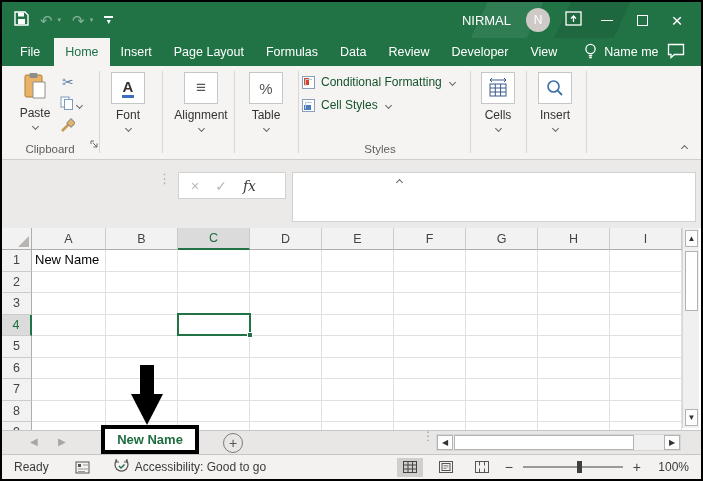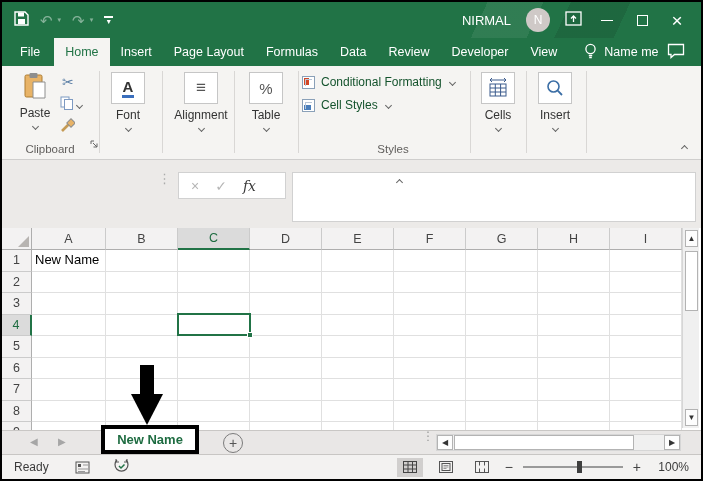--- a/index.html
+++ b/index.html
@@ -257,21 +257,21 @@
           <div class="sicon"></div>
           <div class="slbl">Conditional Formatting</div>
           <div class="chev"></div>
         </div>
         <div class="srow">
           <div class="sicon"></div>
           <div class="slbl">Cell Styles</div>
           <div class="chev"></div>
         </div>
       </div>
-    <div class="grp-label" style="left:308px; width:166px;">Styles</div>
+    <div class="grp-label" style="left:295px; width:166px;">Styles</div>
     <div class="rsep" style="left:468px;"></div>
     <div class="bigbtn" style="left:473px; width:46px;">
       <span class="bigbox">
         <svg width="22" height="22" viewBox="0 0 22 22">
             <path d="M3 3h16M3 3l2 2M3 3l2-2M19 3l-2 2M19 3l-2-2" stroke="#3a5a8c" fill="none"></path>
             <rect x="3" y="7" width="16" height="12" fill="#fff" stroke="#3a5a8c"></rect>
             <path d="M3 11h16M3 15h16M8.3 7v12M13.6 7v12" stroke="#3a5a8c"></path>
           </svg>
       </span>
       <span class="lbl">Cells</span>
@@ -465,20 +465,21 @@
         </svg>
     </span>
     <span class="sb-a11y">
       <span>
         <svg width="15" height="15" viewBox="0 0 15 15">
             <path d="M3 2a6.5 6.5 0 1 0 9 0" fill="none" stroke="#555" stroke-width="1.2"></path>
             <path d="M2 1v3h3M13 1v3h-3" fill="none" stroke="#555"></path>
             <path d="M5 8l2 2 3.5-3.5" fill="none" stroke="#217346" stroke-width="1.5"></path>
           </svg>
       </span>
+      <span>Accessibility: Good to go</span>
     </span>
     <div class="sb-right">
       <span class="viewbtn active">
         <svg width="14" height="12" viewBox="0 0 14 12">
             <rect x="0.5" y="0.5" width="13" height="11" fill="none" stroke="#444"></rect>
             <path d="M0.5 4h13M0.5 8h13M5 0.5v11M9.5 0.5v11" stroke="#444"></path>
           </svg>
       </span>
       <span class="viewbtn">
         <svg width="14" height="12" viewBox="0 0 14 12">

